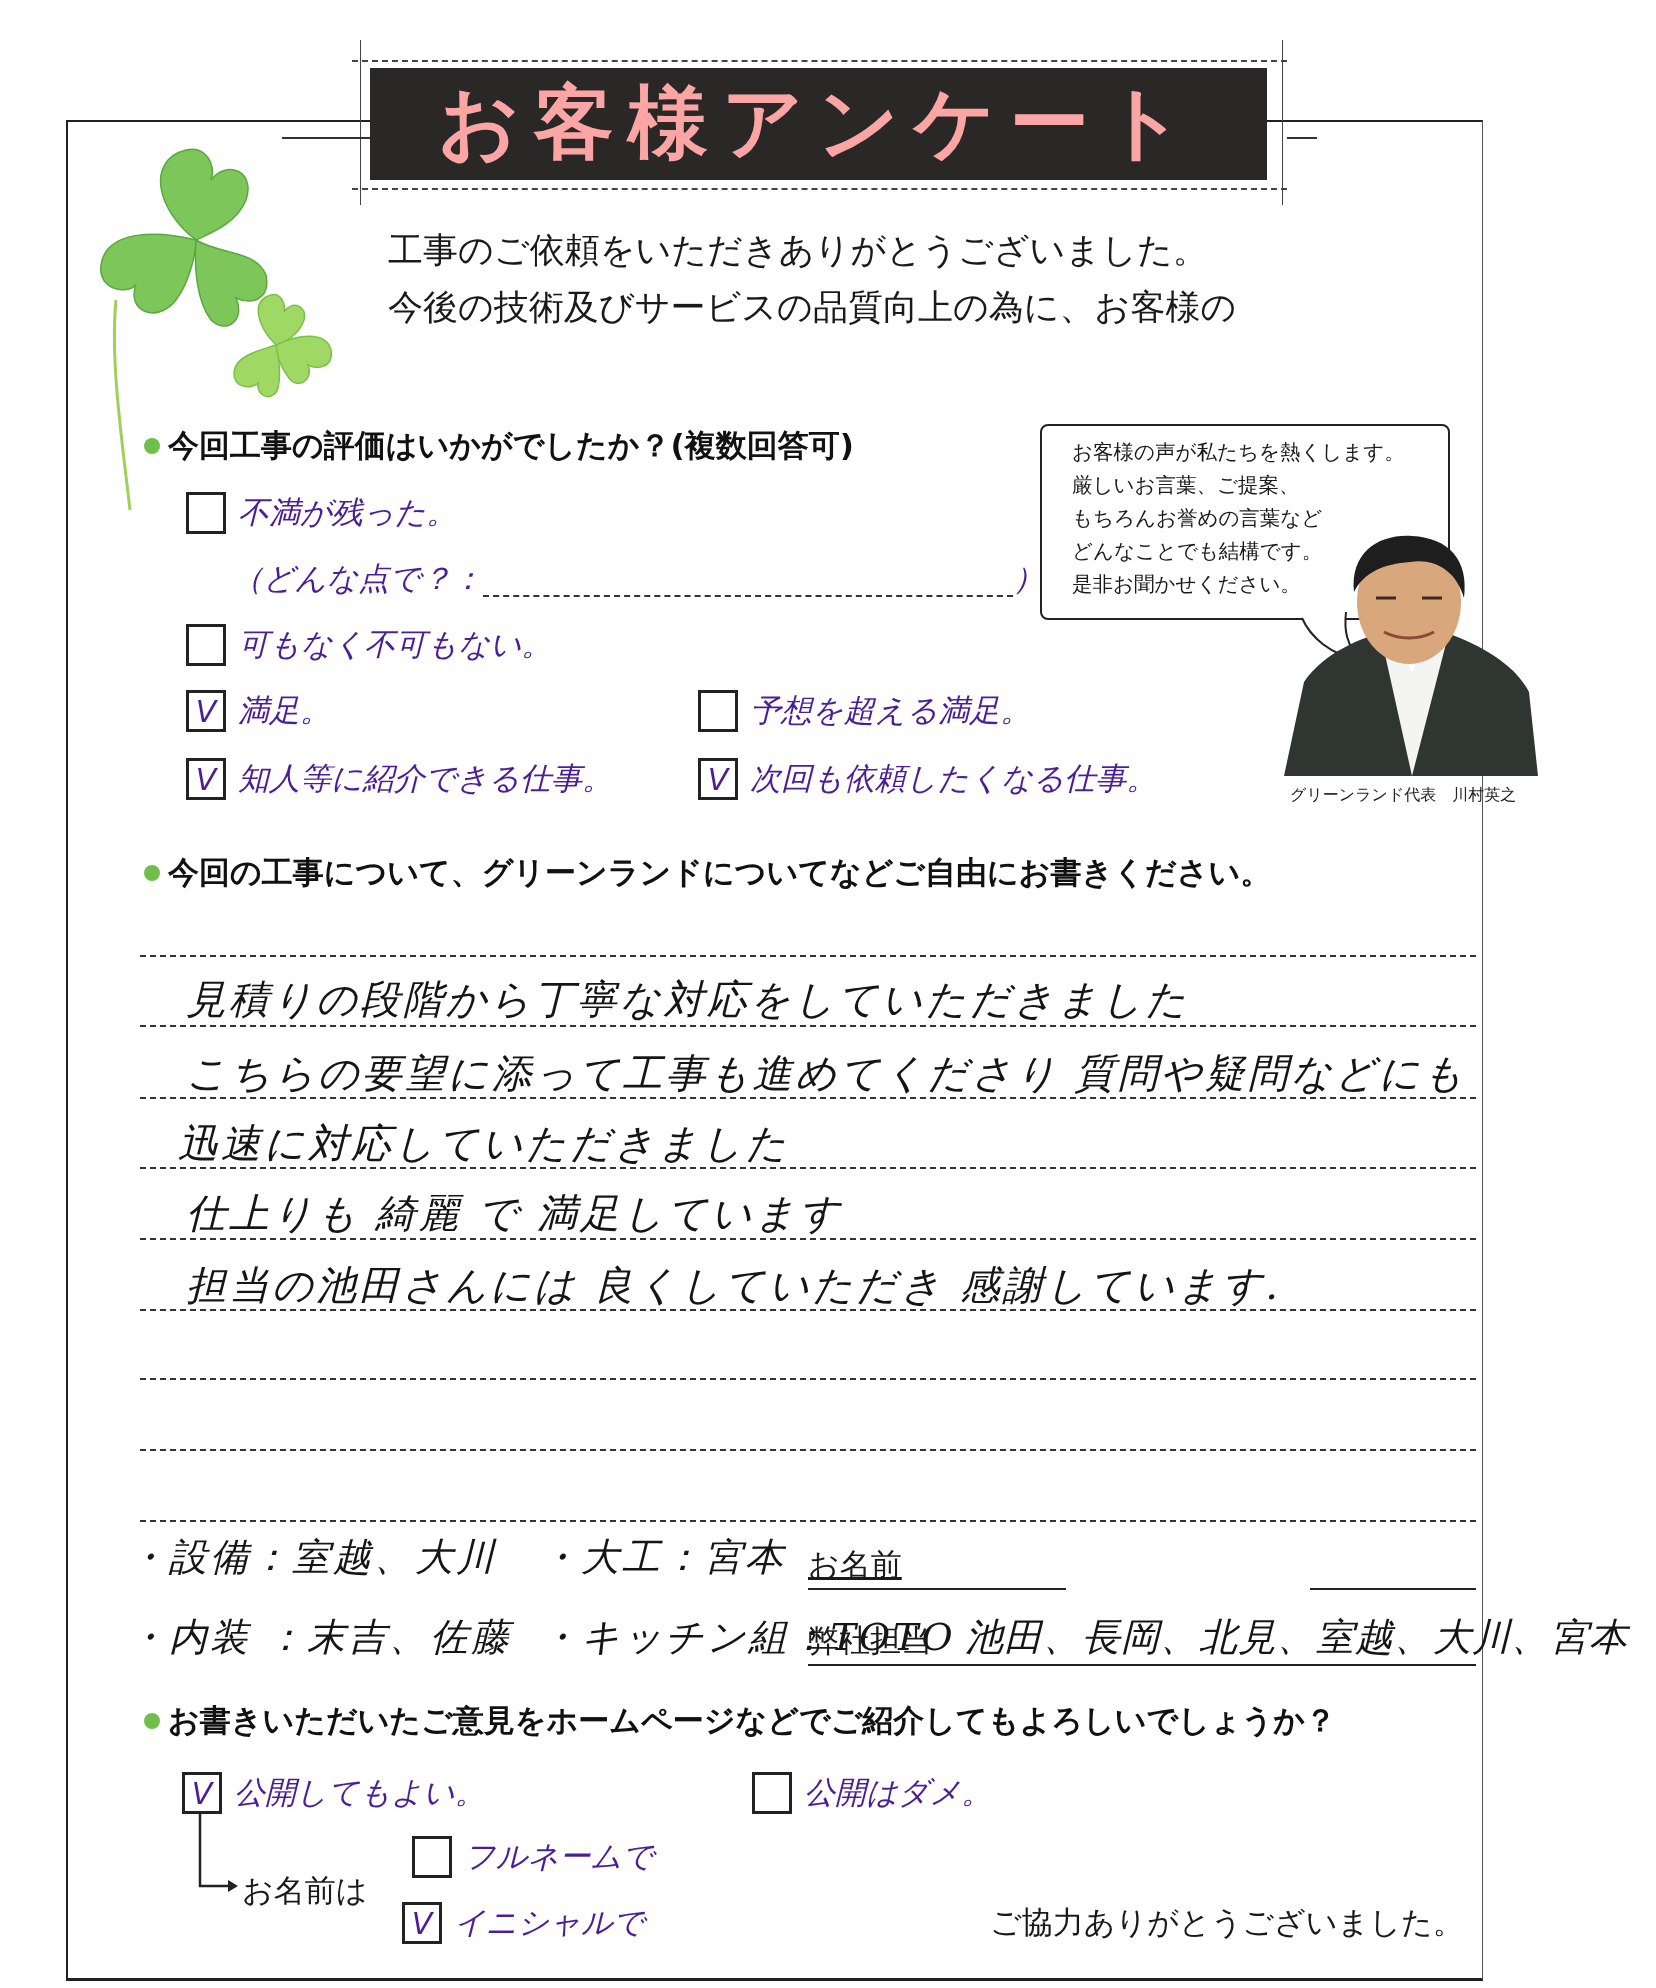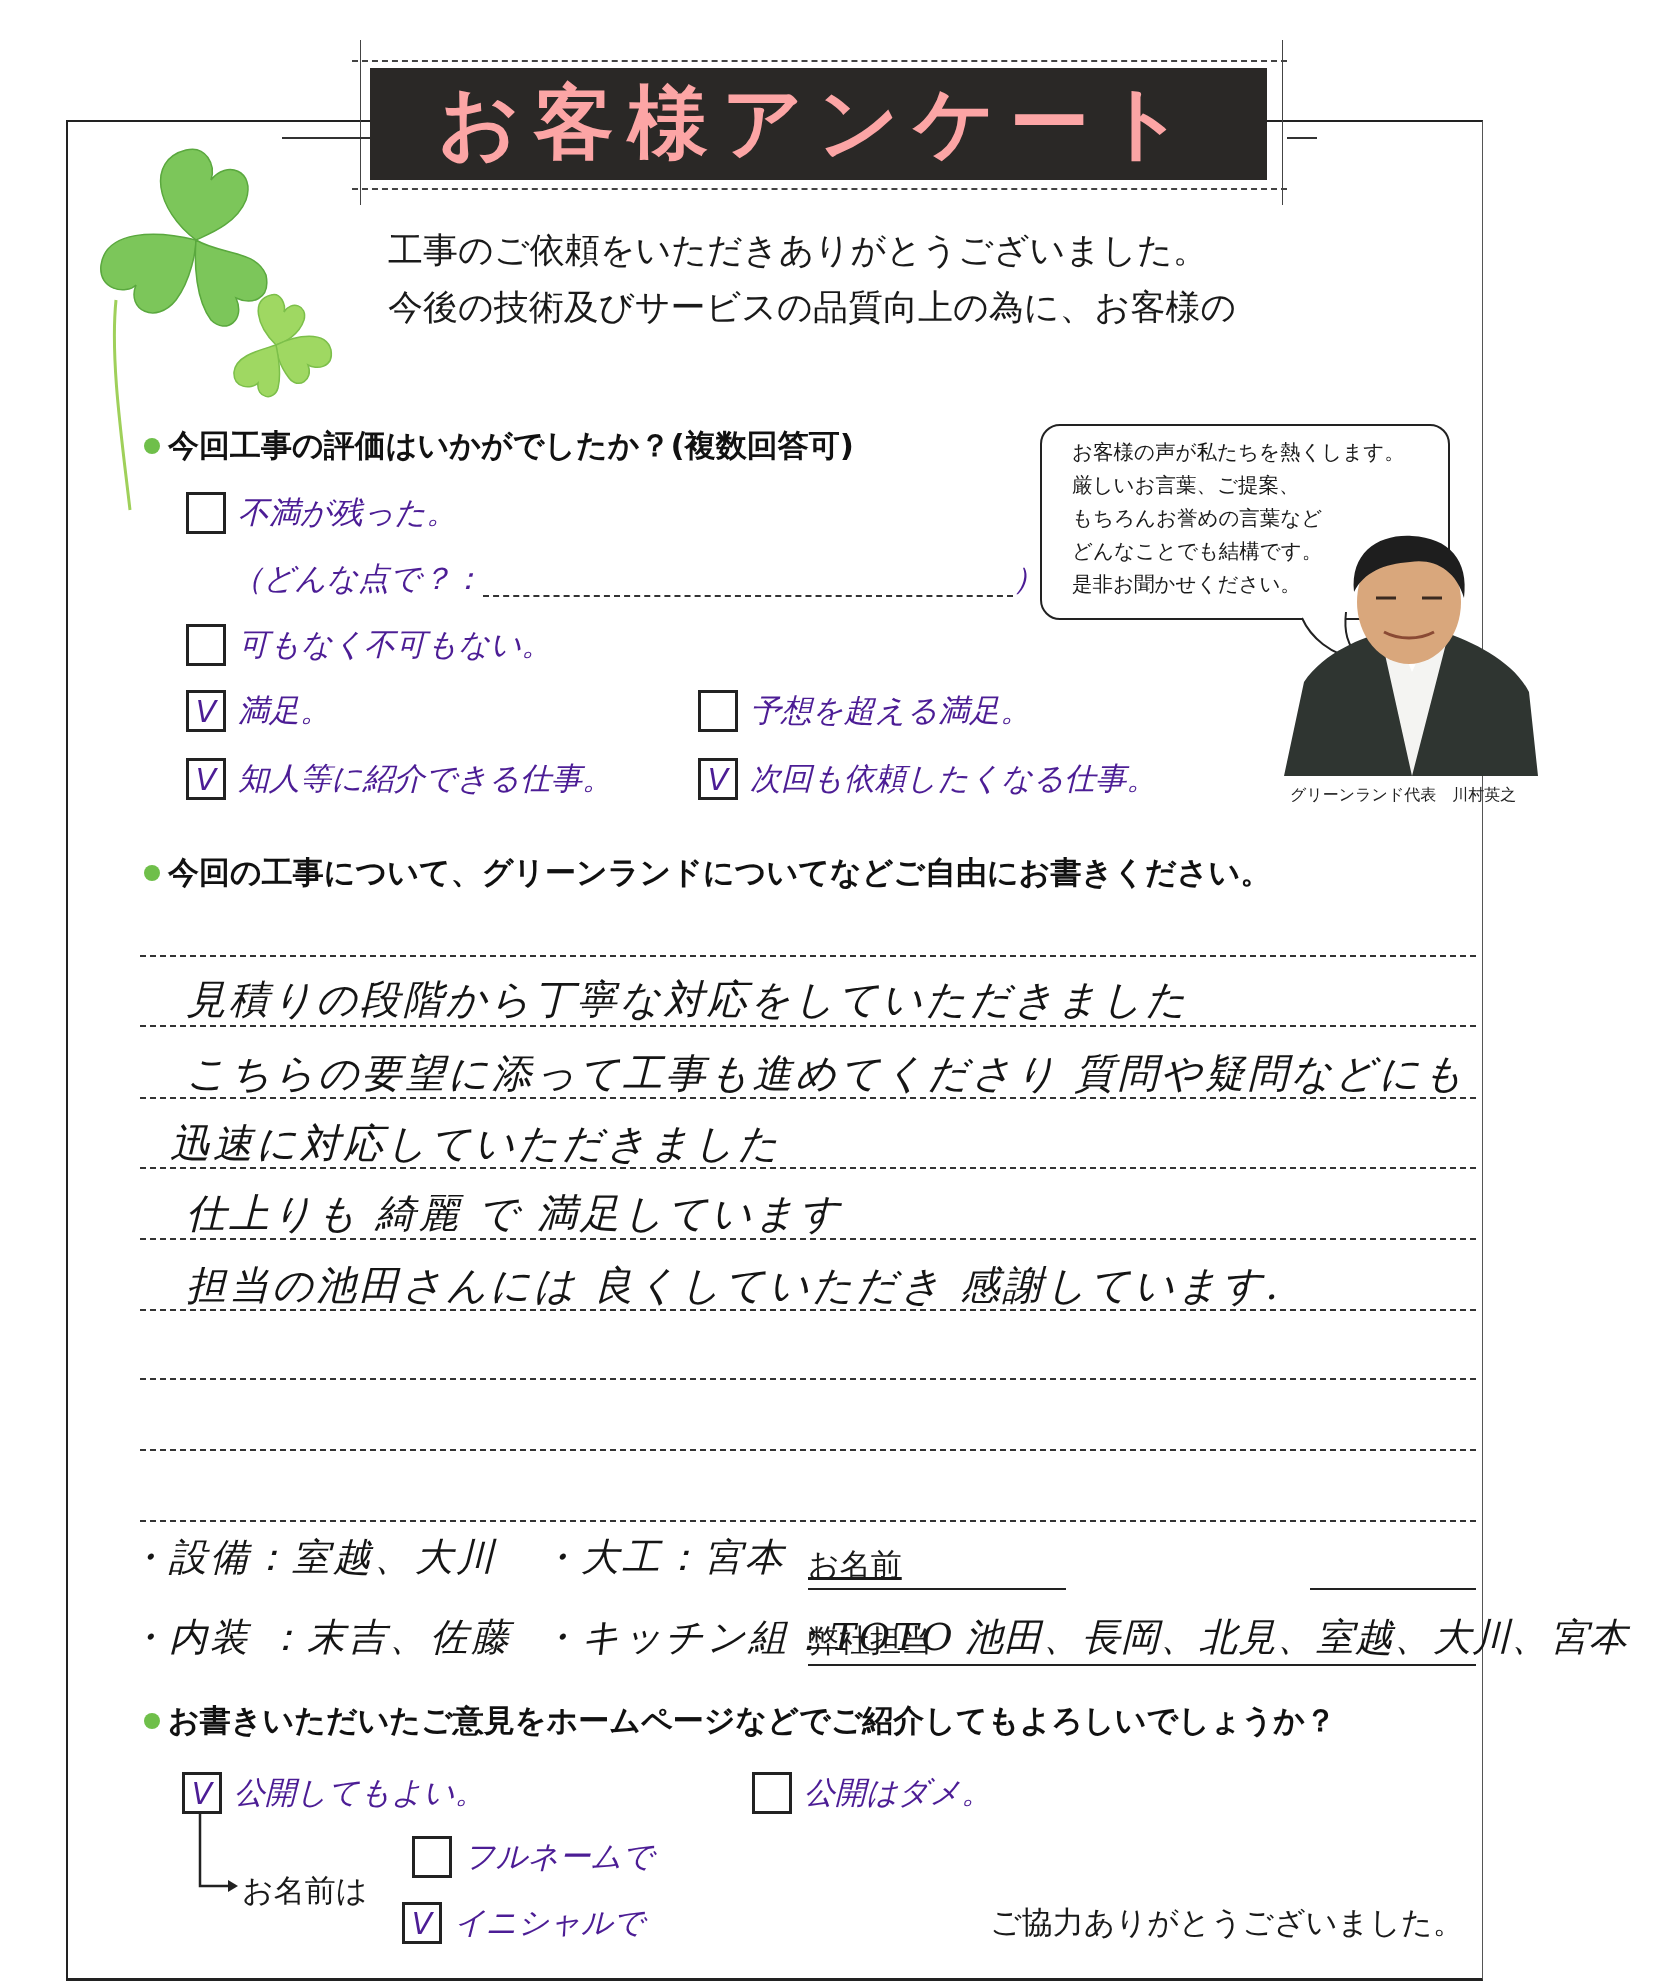--- a/index.html
+++ b/index.html
@@ -33,21 +33,21 @@
 
   .cb-row { display: flex; align-items: center; font-size: 31px; color: #4c1d95; font-style: italic; }
   .cb {
     width: 40px; height: 42px; border: 3px solid #222; box-sizing: border-box;
     display: inline-flex; align-items: center; justify-content: center;
     font-family: "DejaVu Sans", sans-serif; font-size: 30px; font-weight: normal; margin-right: 12px;
   }
 
   .bubble {
     position: absolute; left: 1040px; top: 424px; width: 410px; height: 196px;
-    border: 2px solid #222; border-radius: 20px; background: #fff;
+    border: 2px solid #222; border-radius: 8px; background: #fff;
     font-size: 20.5px; line-height: 33px; padding: 10px 0 0 30px; box-sizing: border-box;
   }
   .person { position: absolute; left: 1284px; top: 532px; width: 254px; height: 244px; }
   .caption { position: absolute; left: 1290px; top: 785px; font-size: 16px; color: #222; }
 
   .ruled { position: absolute; left: 140px; width: 1336px; border-top: 2px dashed #333; }
   .hand { position: absolute; font-family: "DejaVu Serif", "Liberation Serif", serif; font-style: italic; font-size: 40px; color: #151515; letter-spacing: 3px; }
   .hand-sm { font-size: 38px; }
 
   .name-label { position: absolute; font-size: 31px; }
@@ -162,21 +162,21 @@
 <div class="ruled" style="top:1097px;"></div>
 <div class="ruled" style="top:1167px;"></div>
 <div class="ruled" style="top:1238px;"></div>
 <div class="ruled" style="top:1309px;"></div>
 <div class="ruled" style="top:1378px;"></div>
 <div class="ruled" style="top:1449px;"></div>
 <div class="ruled" style="top:1520px;"></div>
 
 <div class="hand" style="left:186px; top:972px;">見積りの段階から丁寧な対応をしていただきました</div>
 <div class="hand" style="left:186px; top:1046px;">こちらの要望に添って工事も進めてくださり 質問や疑問などにも</div>
-<div class="hand" style="left:170px; top:1116px;text-align:center;">迅速に対応していただきました</div>
+<div class="hand" style="left:178px; top:1116px;text-align:center;">迅速に対応していただきました</div>
 <div class="hand" style="left:186px; top:1186px;">仕上りも 綺麗 で 満足しています</div>
 <div class="hand" style="left:186px; top:1258px;">担当の池田さんには 良くしていただき 感謝しています.</div>
 
 <div class="hand hand-sm" style="left:128px; top:1532px;">・設備：室越、大川</div>
 <div class="hand hand-sm" style="left:540px; top:1532px;">・大工：宮本</div>
 <div class="hand hand-sm" style="left:128px; top:1612px;">・内装 ：末吉、佐藤</div>
 <div class="hand hand-sm" style="left:540px; top:1612px;">・キッチン組：TOTO</div>
 
 <div class="name-label" style="left:808px; top:1544px;text-decoration:underline;">お名前</div>
 <div class="uline" style="left:808px; top:1588px; width:258px;"></div>

